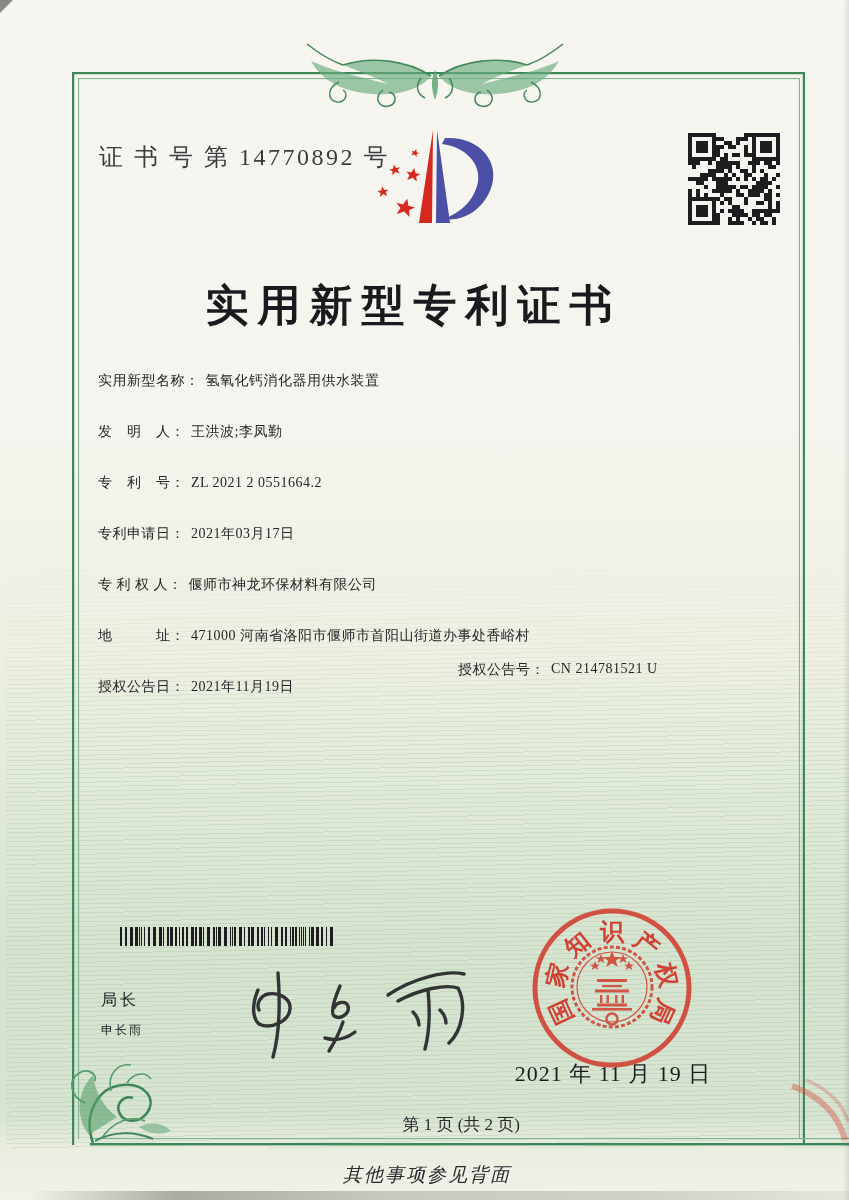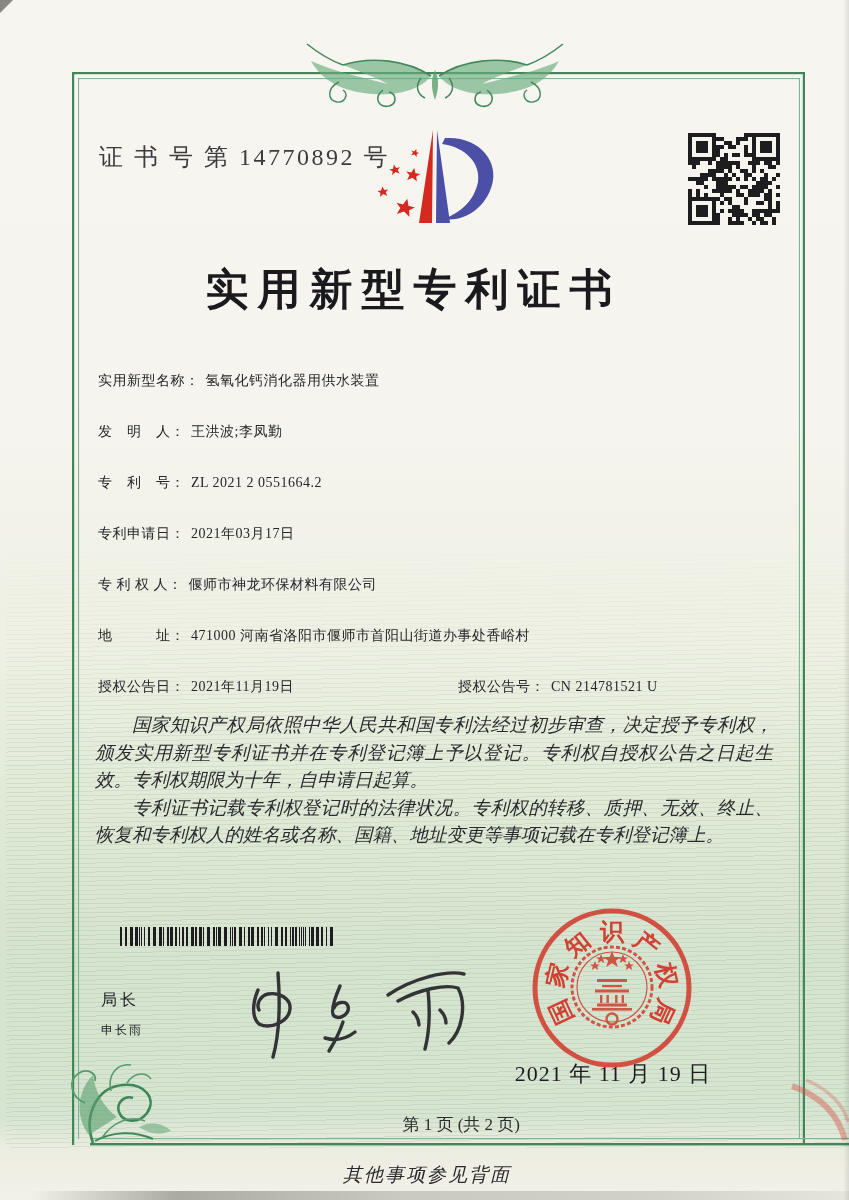--- a/index.html
+++ b/index.html
@@ -11,27 +11,27 @@
   .waves{position:absolute;left:6px;right:0;top:540px;height:608px;z-index:0;pointer-events:none;
     background:repeating-linear-gradient(179deg,rgba(108,158,118,.16) 0 1px,rgba(255,255,255,0) 1px 4.5px);
     -webkit-mask-image:linear-gradient(180deg,transparent 0,#000 35%,#000 100%);
             mask-image:linear-gradient(180deg,transparent 0,#000 35%,#000 100%);
   }
   .frame-svg{position:absolute;left:0;top:0;z-index:1;}
   .content{position:absolute;inset:0;z-index:2;}
   .cert-no{position:absolute;left:99px;top:141px;font-size:24px;letter-spacing:2.5px;color:#3c3c40;}
   .logo-svg{position:absolute;left:362px;top:122px;}
   .qr-svg{position:absolute;left:688px;top:133px;}
-  .title{position:absolute;left:0;right:22px;top:261px;margin:0;text-align:center;
+  .title{position:absolute;left:0;right:22px;top:261px;margin:16px;text-align:center;
     font-size:43px;font-weight:700;letter-spacing:9px;color:#1a1a1e;}
   .fields{position:absolute;left:98px;top:355px;width:680px;}
   .field-row{position:relative;height:51px;display:flex;align-items:center;font-size:14px;letter-spacing:.5px;}
   .f-label{white-space:pre;}
   .f-value{white-space:pre;margin-left:6px;}
-  .grant-col2{position:absolute;left:360px;top:0;height:51px;display:flex;align-items:center;}
+  .grant-col2{position:absolute;left:360px;top:0;height:51px;display:flex;align-items:flex-start;}
   .paragraphs{position:absolute;left:95px;top:712px;width:678px;font-size:18.5px;line-height:27.5px;
     font-style:italic;text-align:justify;color:#2a2a2e;}
   .paragraphs p{margin:0;text-indent:2em;}
   .barcode-svg{position:absolute;left:120px;top:927px;}
   .signer-role{position:absolute;left:101px;top:990px;font-size:16px;letter-spacing:3px;
     font-family:"Liberation Sans","DejaVu Sans",sans-serif;color:#222226;}
   .signer-name{position:absolute;left:101px;top:1022px;font-size:12px;letter-spacing:2px;
     font-family:Liberation Mono, monospace;color:#222226;}
   .signature-svg{position:absolute;left:222px;top:960px;z-index:3;}
   .seal-svg{position:absolute;left:505px;top:895px;z-index:3;opacity:.95;}
@@ -442,24 +442,20 @@
           <span>：</span>
           <span class="f-value">2021年11月19日</span>
         <span class="grant-col2">
           <span class="f-label">授权公告号</span>
             <span>：</span>
             <span class="f-value">CN 214781521 U</span>
         </span>
       </div>
     </div>
 
-    <div class="paragraphs">
-      <p>国家知识产权局依照中华人民共和国专利法经过初步审查，决定授予专利权，颁发实用新型专利证书并在专利登记簿上予以登记。专利权自授权公告之日起生效。专利权期限为十年，自申请日起算。</p>
-      <p>专利证书记载专利权登记时的法律状况。专利权的转移、质押、无效、终止、恢复和专利权人的姓名或名称、国籍、地址变更等事项记载在专利登记簿上。</p>
-    </div>
 
     <svg class="barcode-svg" id="barcode" width="216" height="19" viewBox="0 0 216 19">
         <rect x="0" y="0" width="2" height="19" fill="#1d1d1f"></rect>
         <rect x="5" y="0" width="2" height="19" fill="#1d1d1f"></rect>
         <rect x="10" y="0" width="3" height="19" fill="#1d1d1f"></rect>
         <rect x="15" y="0" width="3" height="19" fill="#1d1d1f"></rect>
         <rect x="19" y="0" width="1" height="19" fill="#1d1d1f"></rect>
         <rect x="21" y="0" width="1" height="19" fill="#1d1d1f"></rect>
         <rect x="24" y="0" width="1" height="19" fill="#1d1d1f"></rect>
         <rect x="28" y="0" width="2" height="19" fill="#1d1d1f"></rect>

